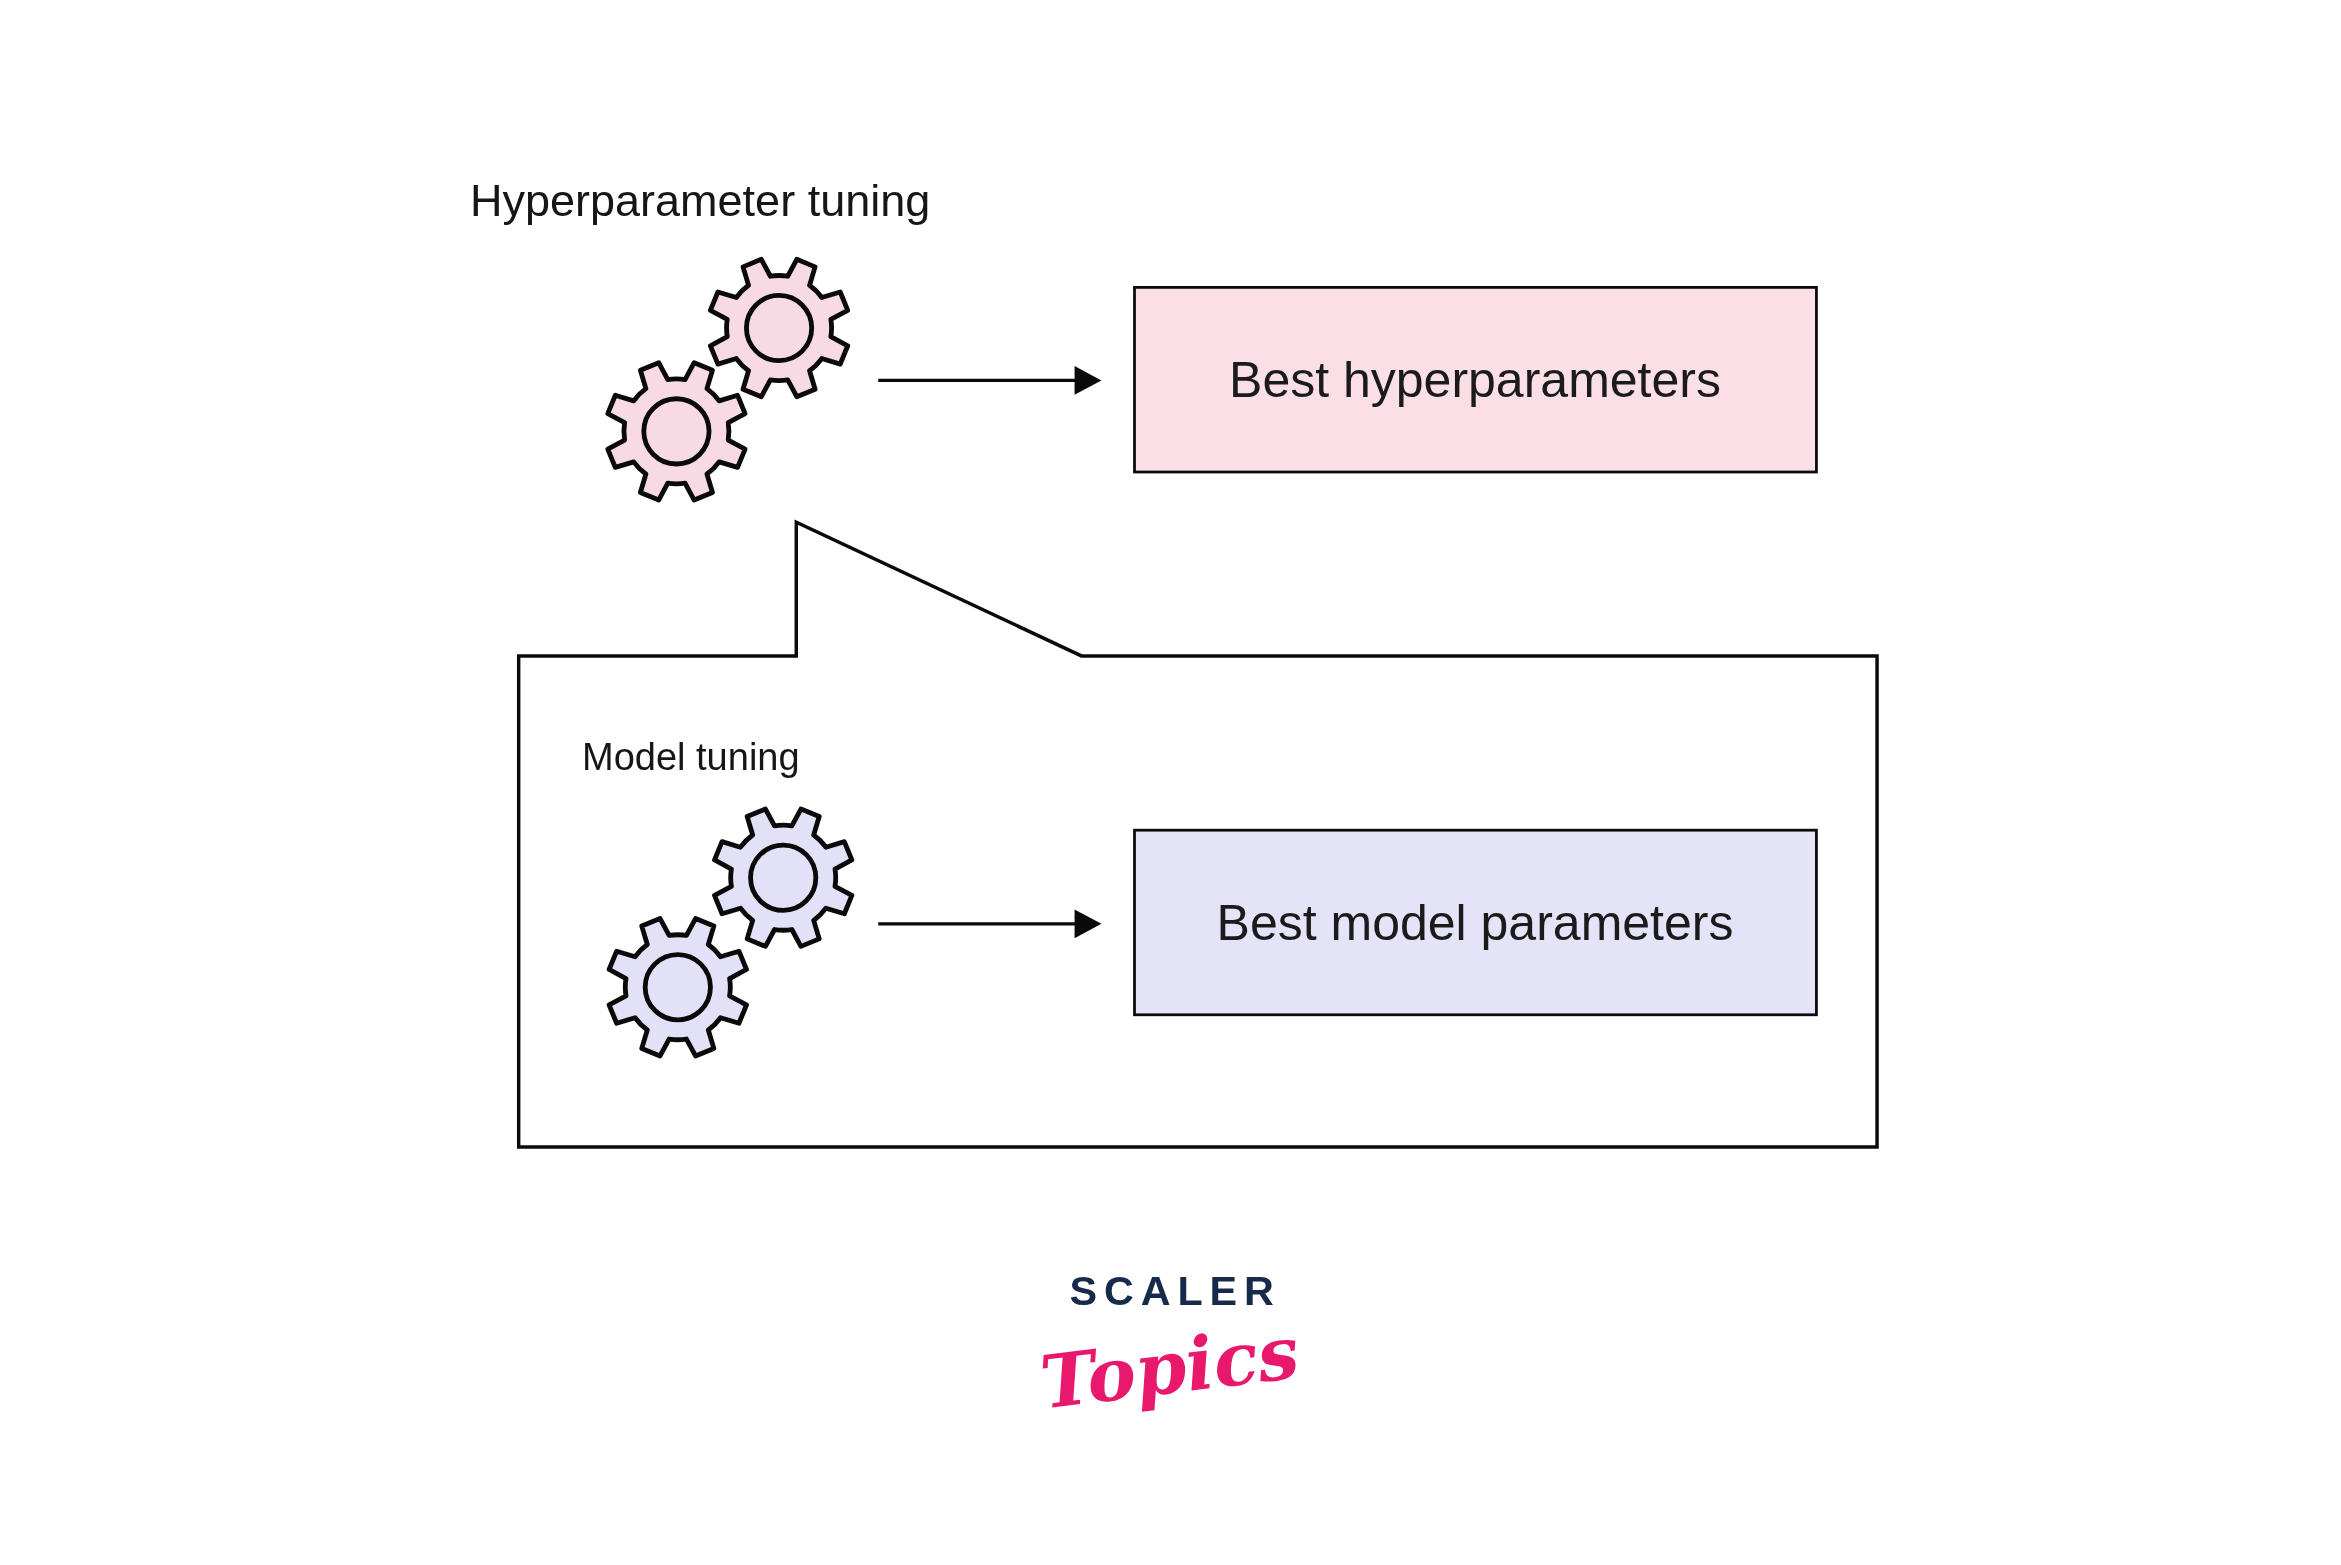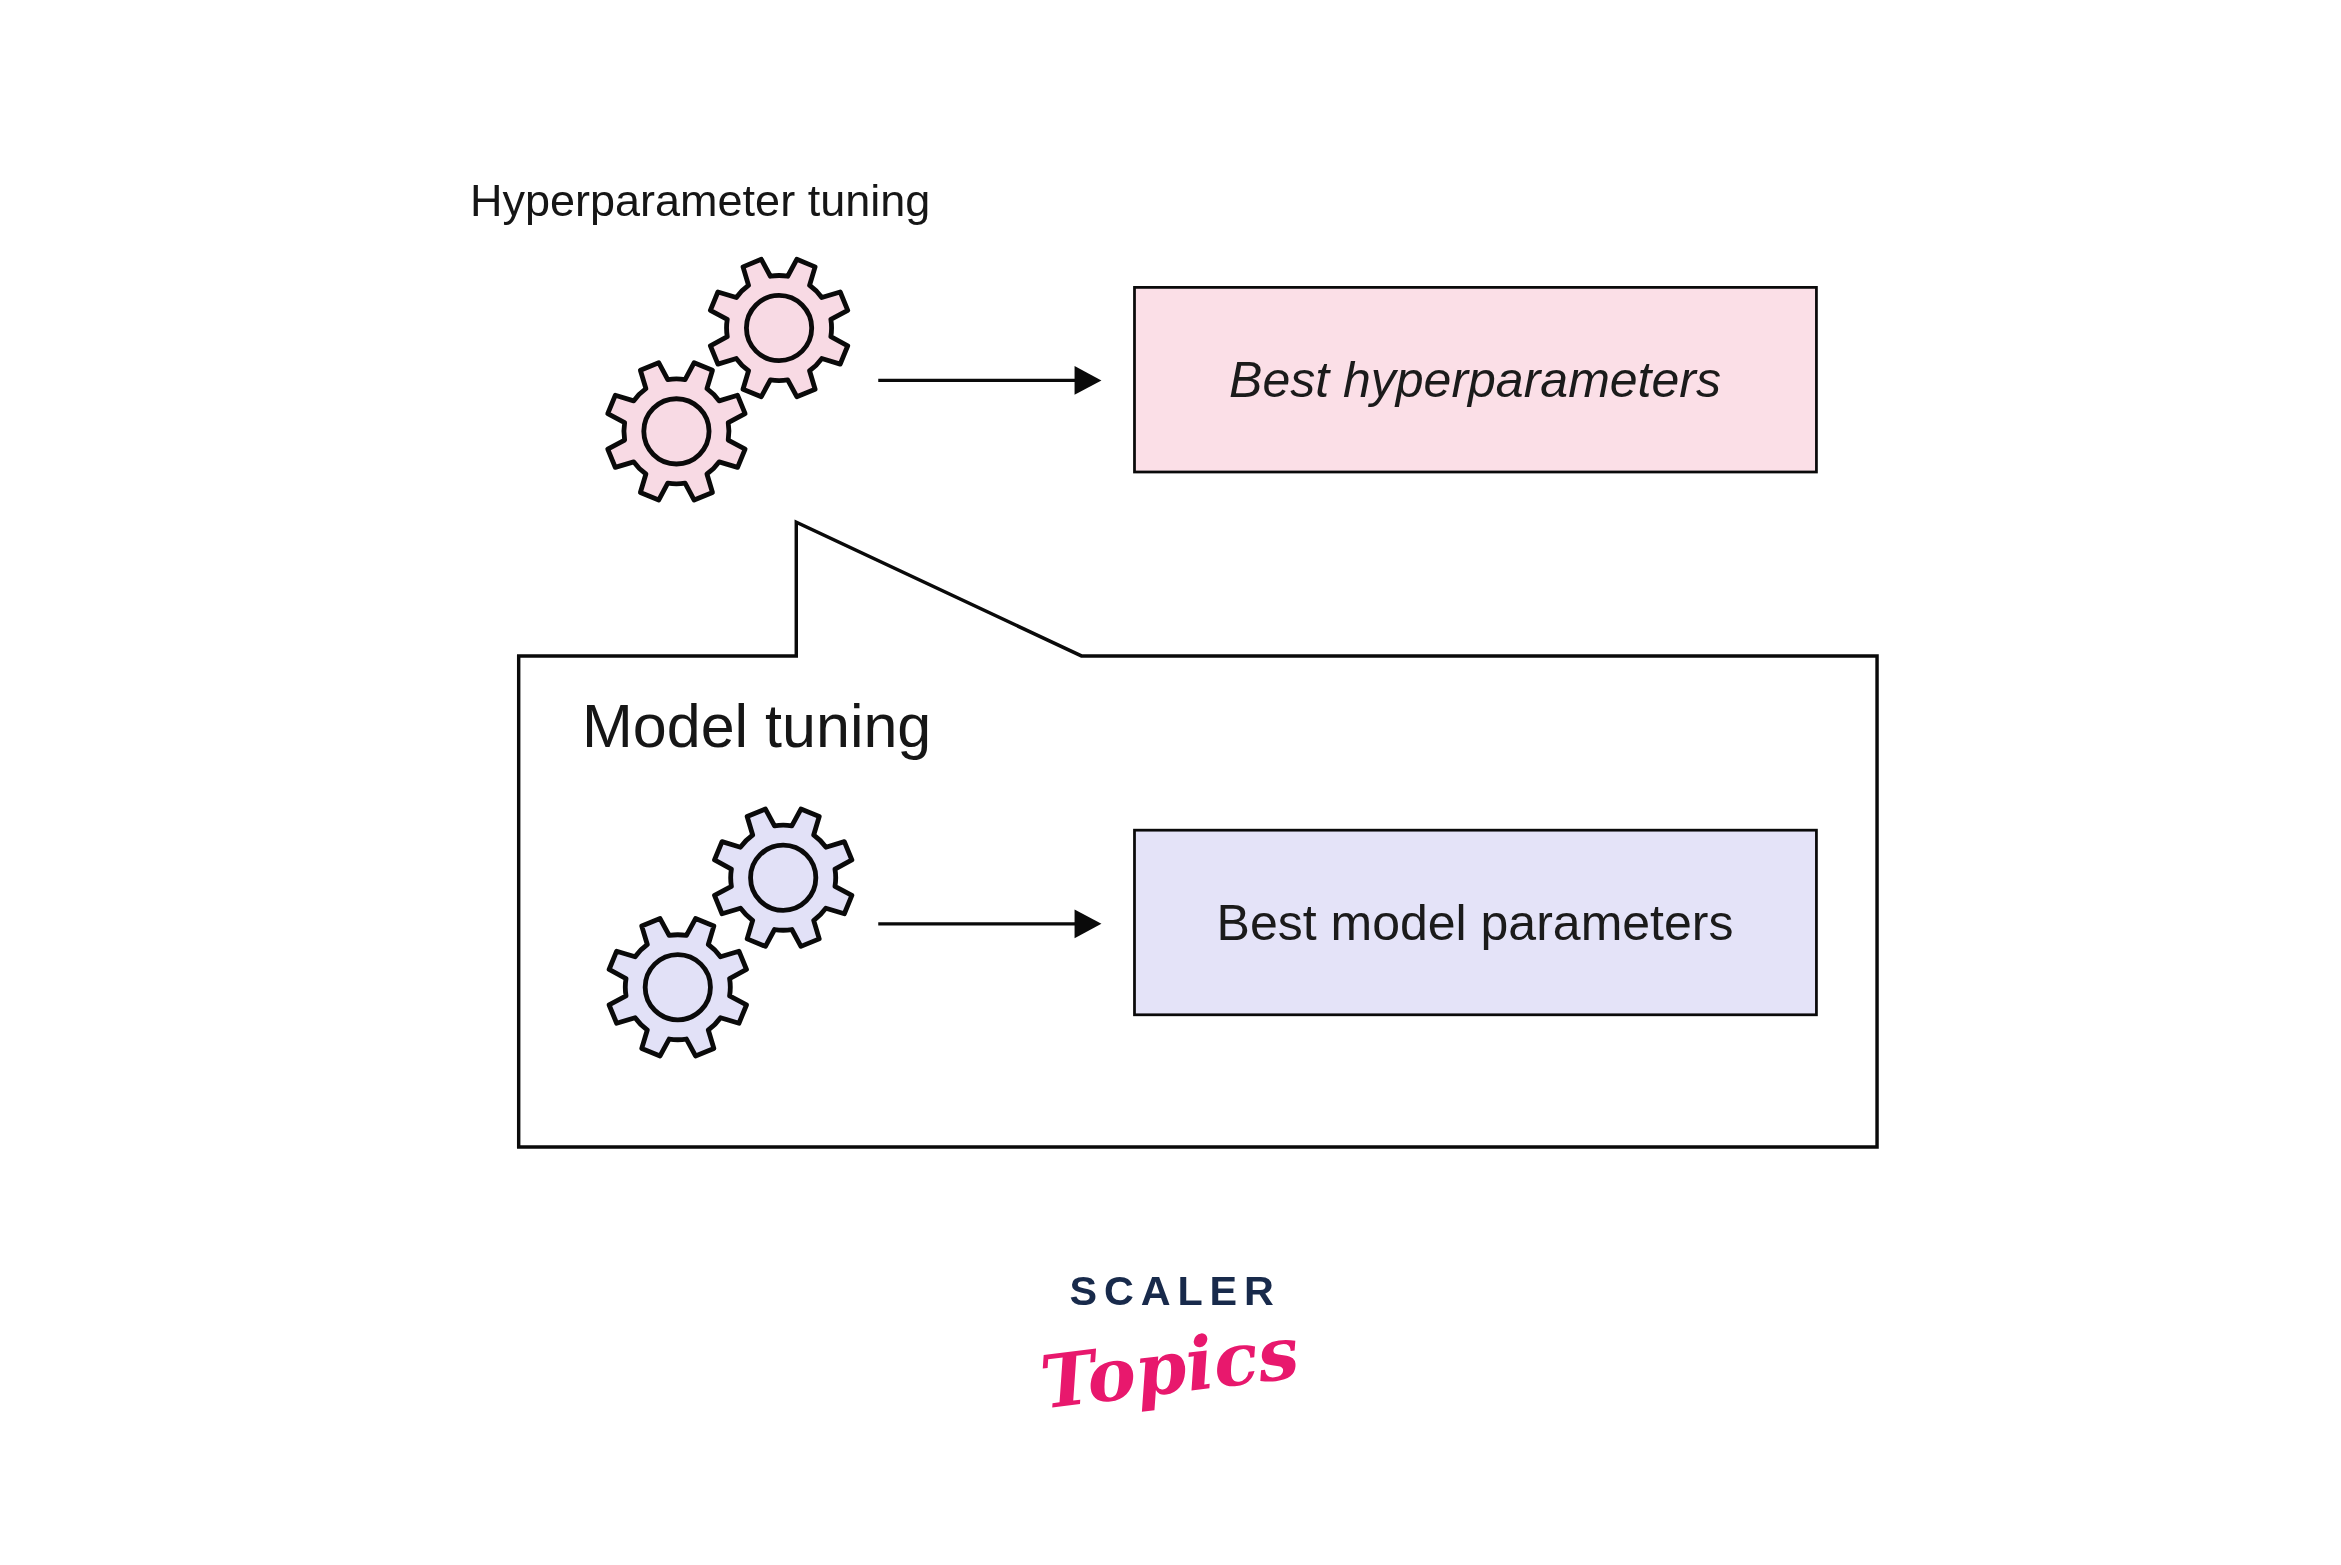--- a/index.html
+++ b/index.html
@@ -13,33 +13,33 @@
   }
   .overlay{position:absolute;left:0;top:0;}
   .section-title{
     position:absolute;
     font-weight:400;
     color:#161616;
     line-height:1;
     white-space:nowrap;
   }
   .title-hyper{left:470px;top:178px;font-size:45px;}
-  .title-model{left:582px;top:696px;font-size:61px;}
+  .title-model{left:582px;top:738px;font-size:38px;}
   .box-label{
     position:absolute;
     display:flex;
     align-items:center;
     justify-content:center;
     font-size:50px;
     font-weight:400;
     color:#1b1b1b;
     white-space:nowrap;
     pointer-events:none;
   }
-  .label-hyper{left:1134px;top:287px;width:682px;height:185px;font-style:italic;}
+  .label-hyper{left:1134px;top:287px;width:682px;height:185px;}
   .label-model{left:1134px;top:830px;width:682px;height:185px;}
   .gear{stroke:#0a0a0a;stroke-width:6.8;stroke-linejoin:round;stroke-linecap:round;}
   .outline{stroke:#0a0a0a;stroke-width:5;fill:none;stroke-linejoin:miter;}
   .arrow-line{stroke:#0a0a0a;stroke-width:5;}
   .arrow-head{stroke:none;}
   .result-rect{stroke:#0a0a0a;stroke-width:4;}
   .logo-brand{
     font-family:"Liberation Sans","DejaVu Sans",sans-serif;
     font-weight:700;
     font-size:60px;

